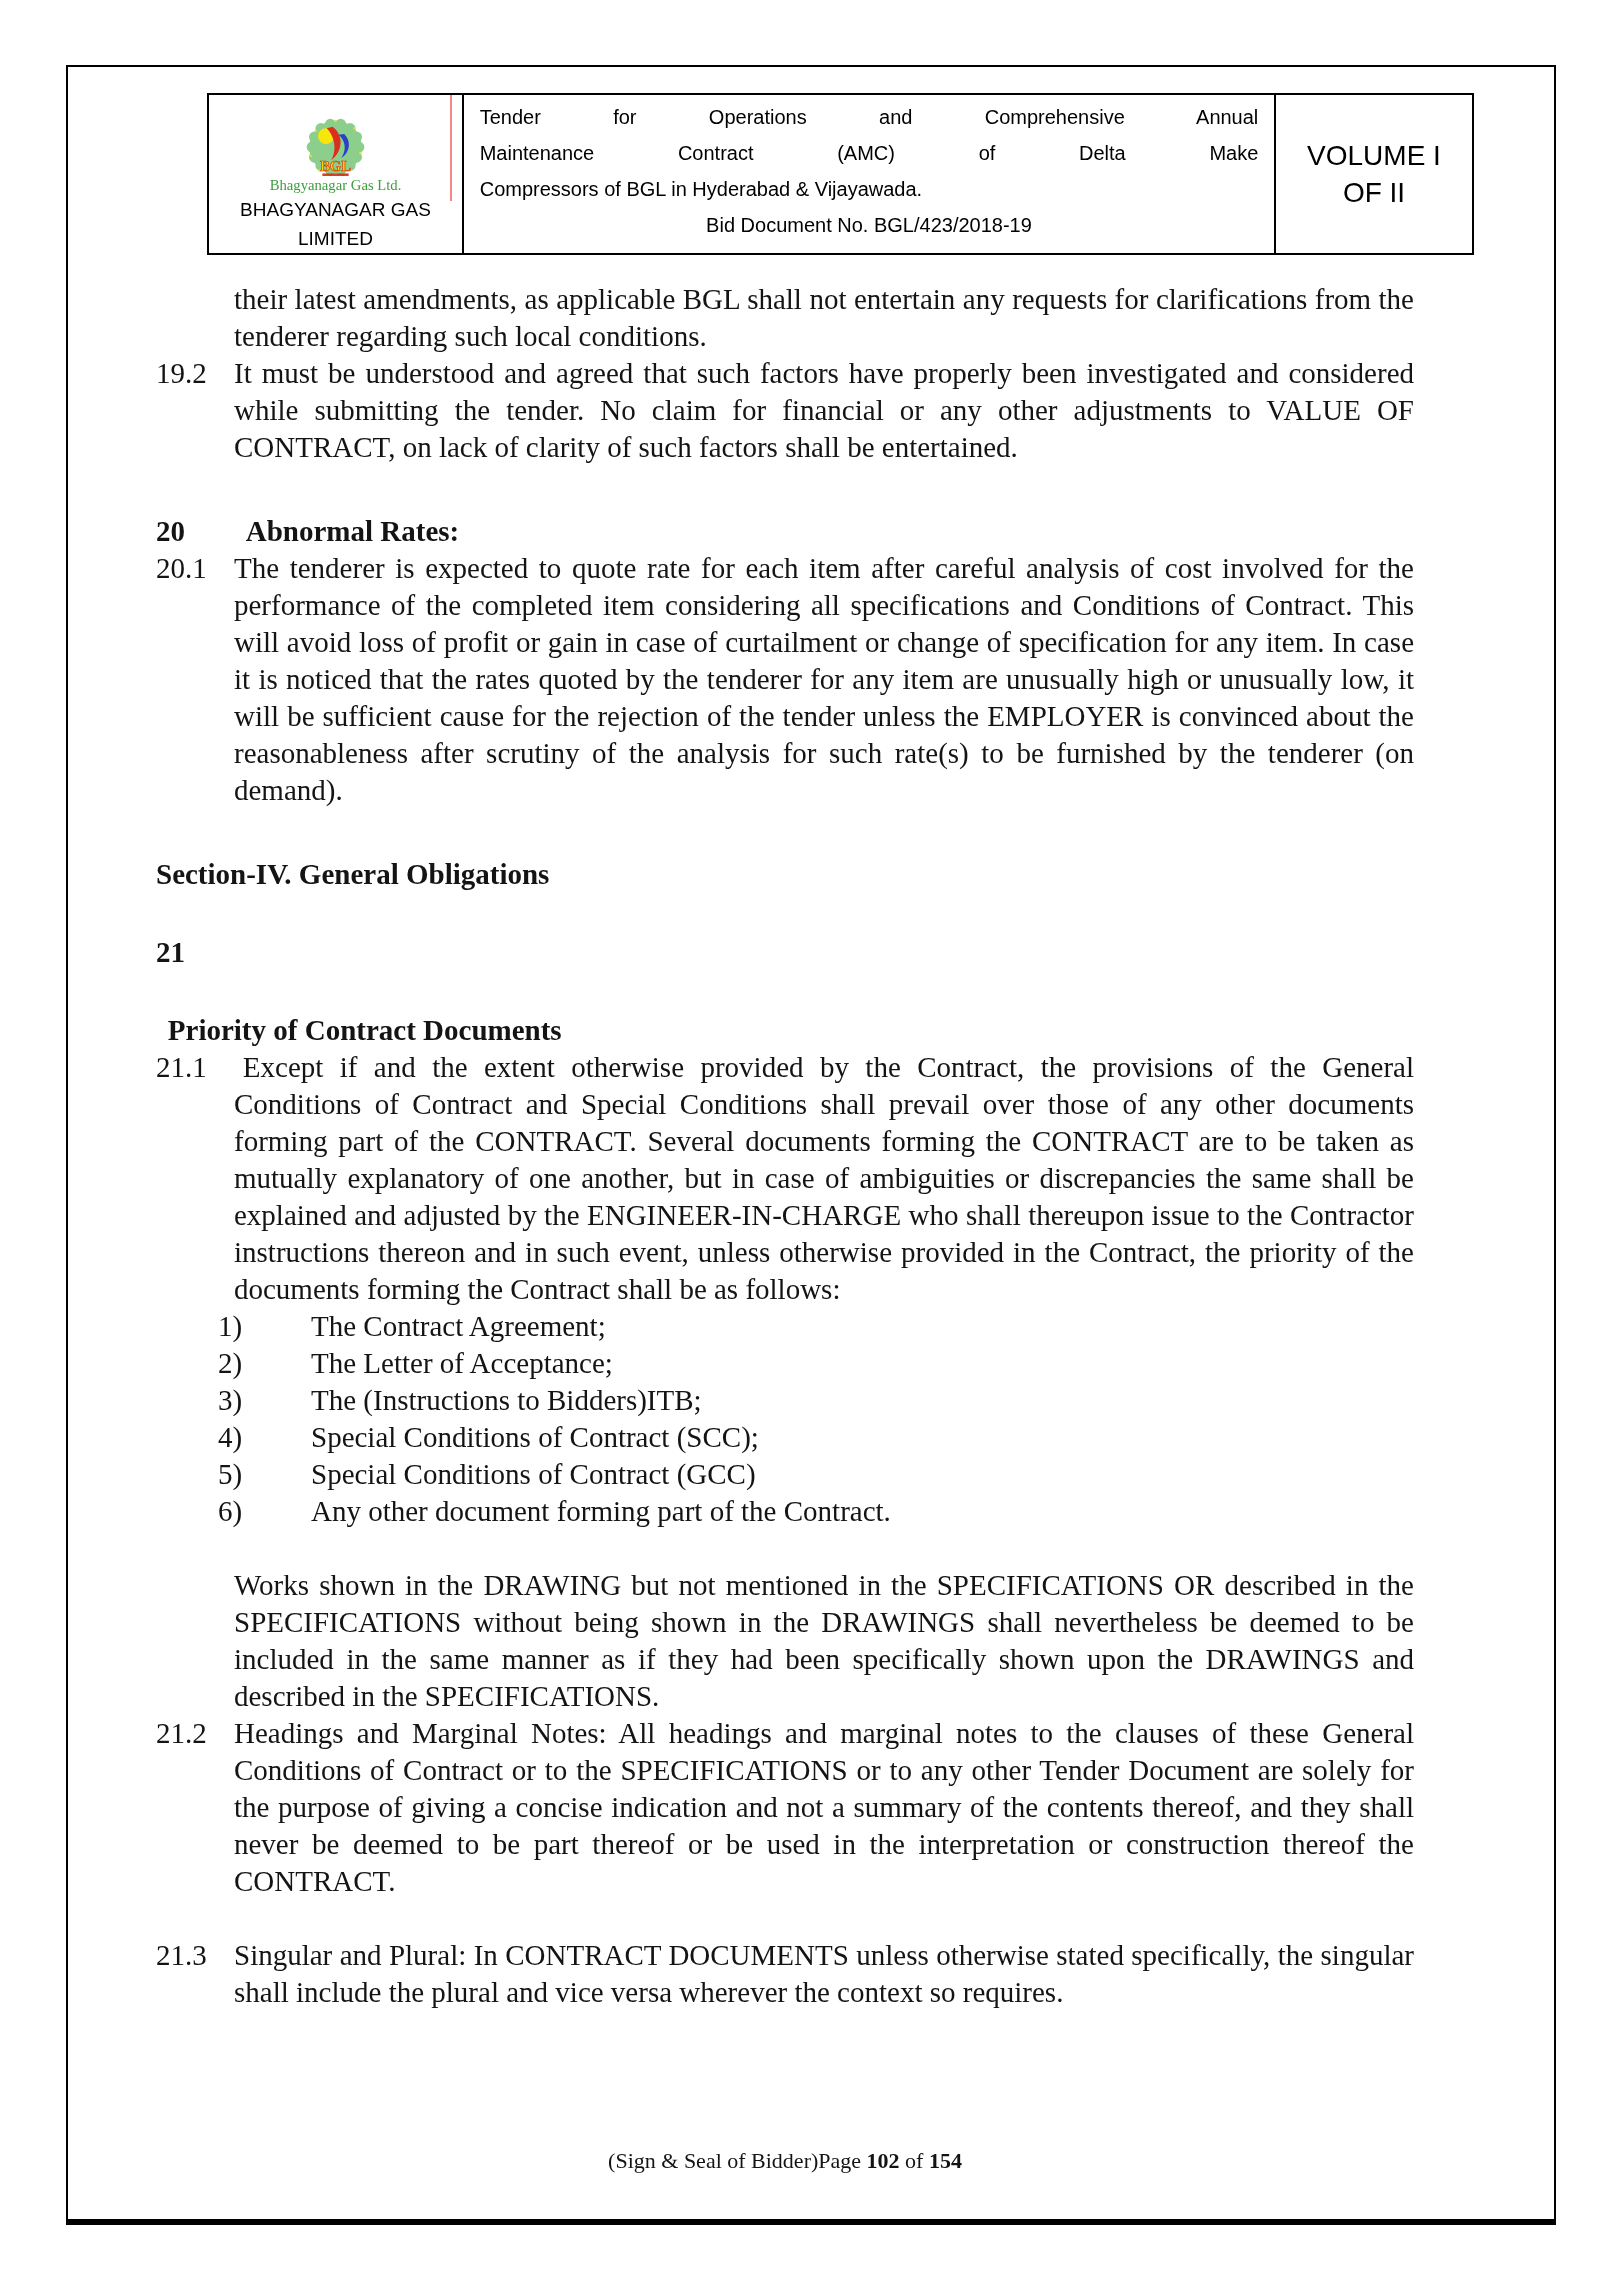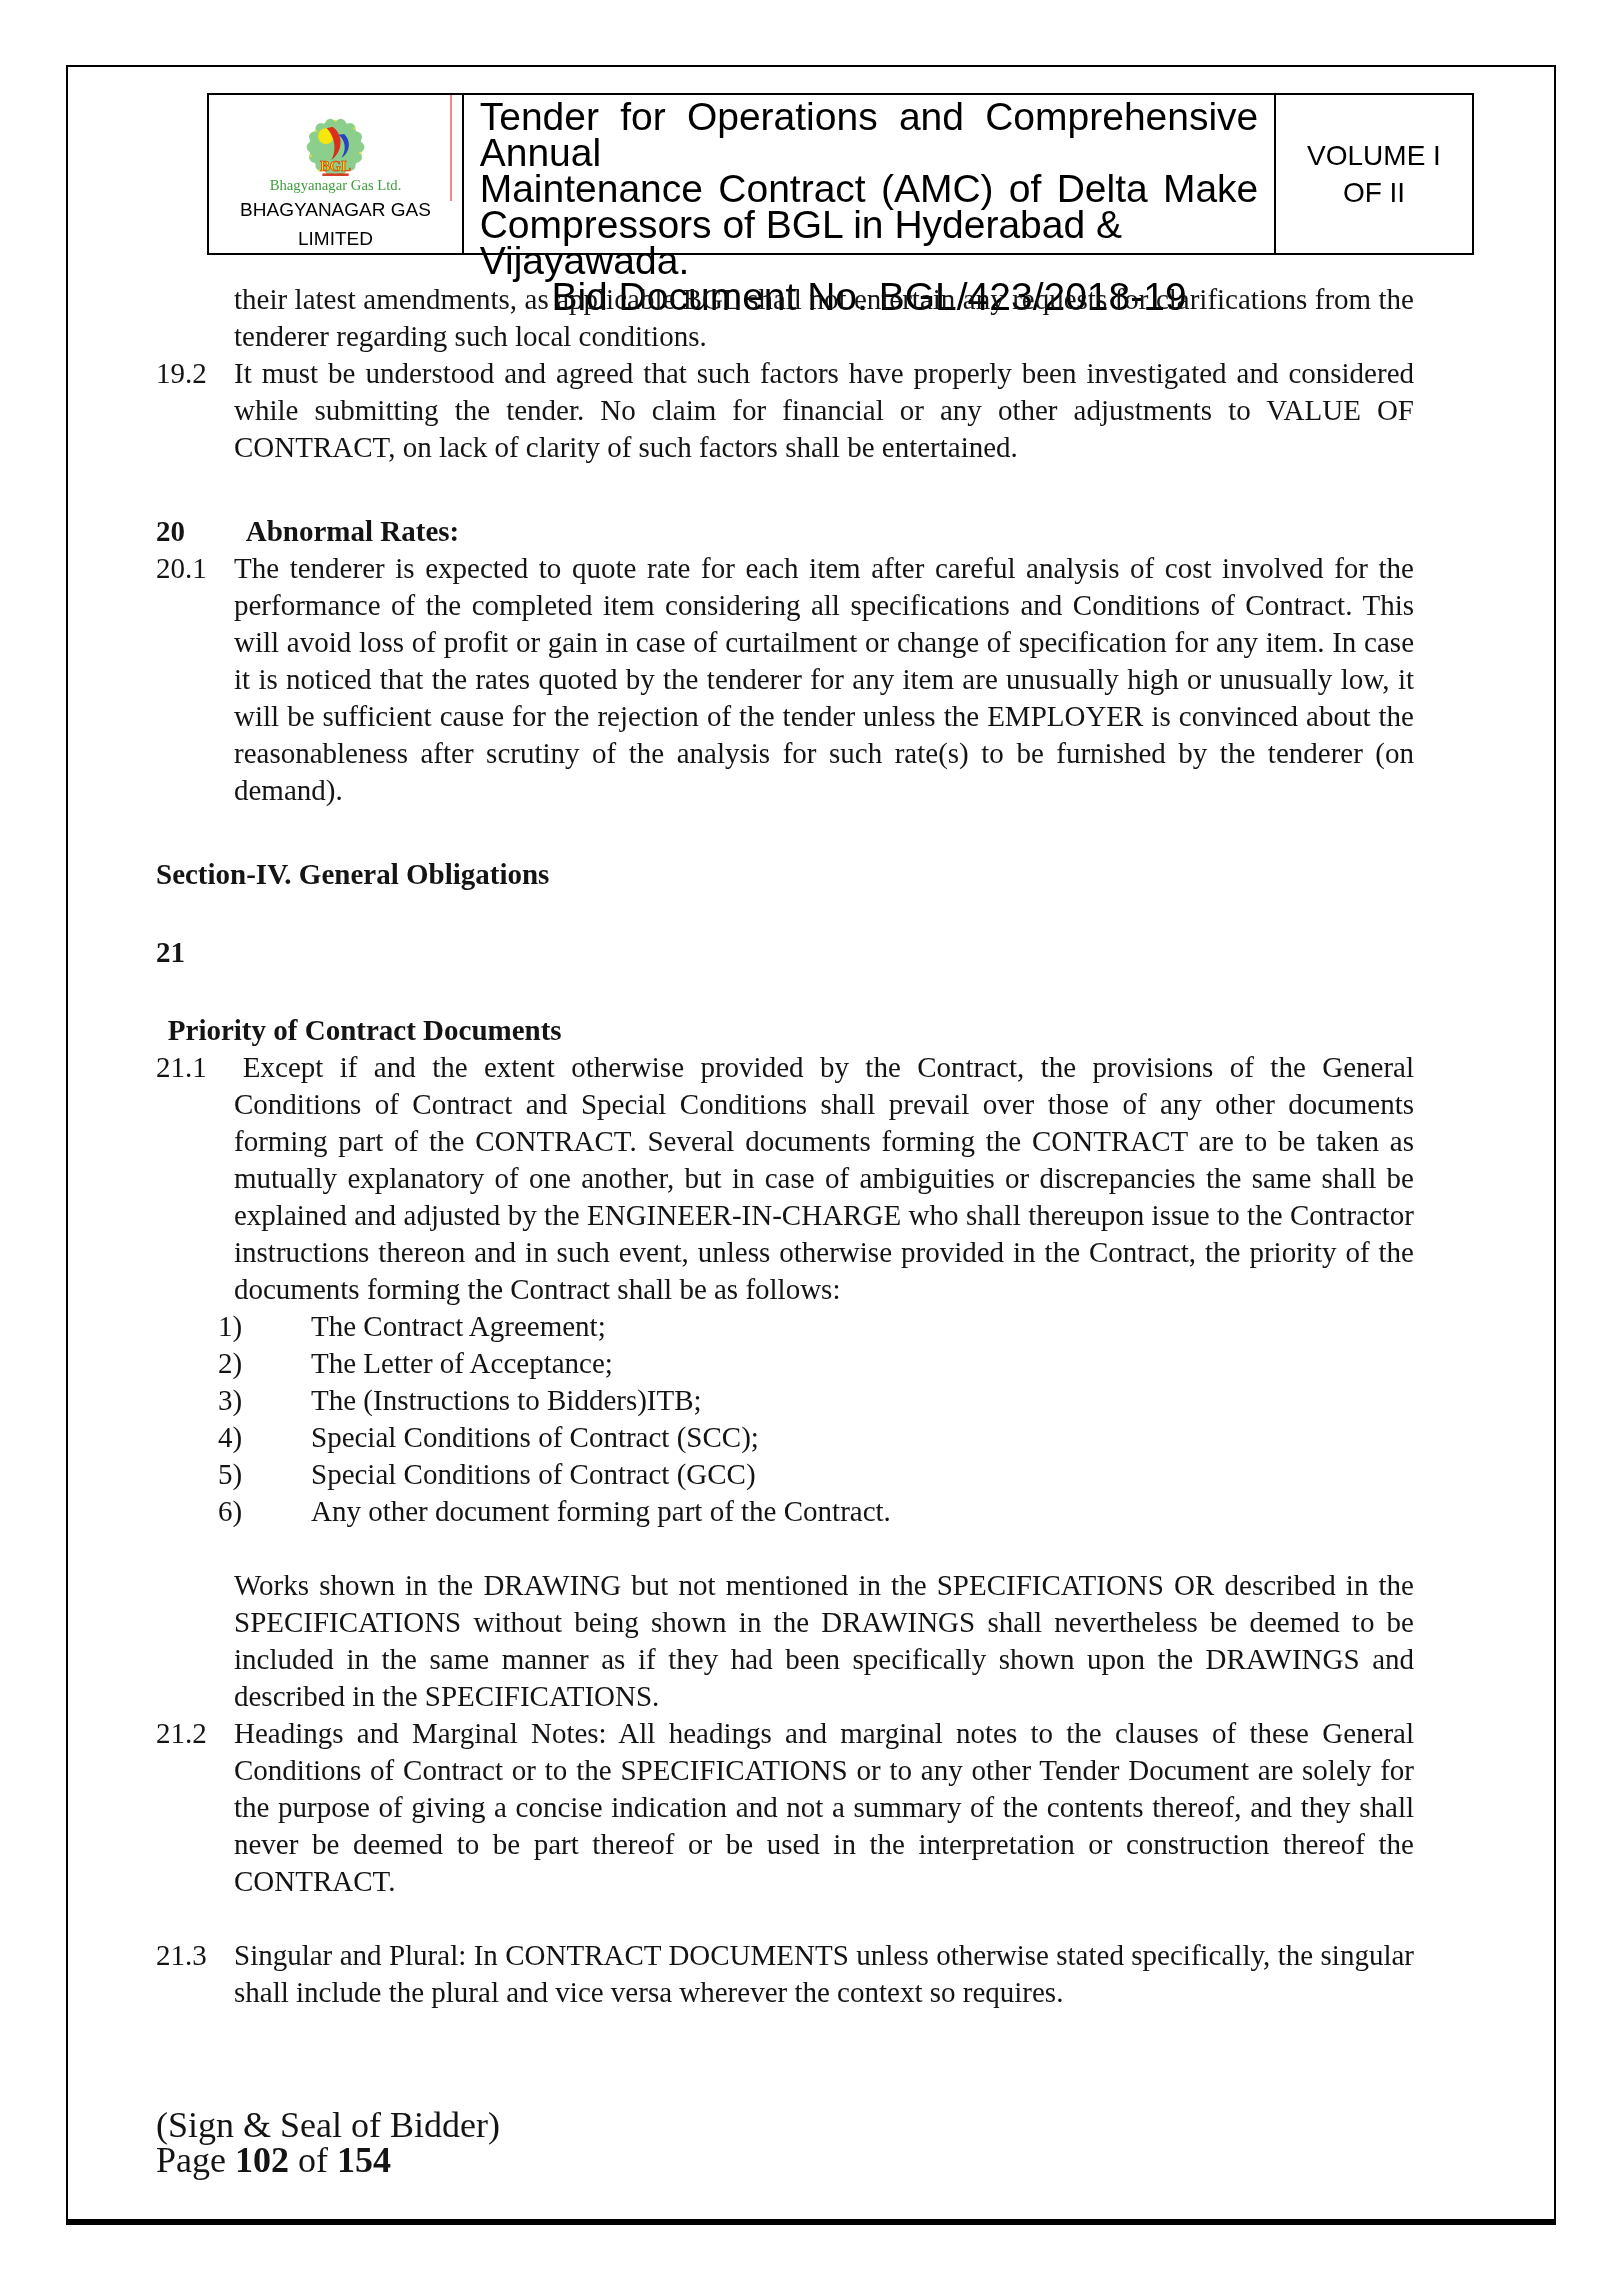--- a/index.html
+++ b/index.html
@@ -41,21 +41,21 @@
     font-family:"Liberation Serif", serif;
     font-size:14.7px;color:#3d9e3d;line-height:14.7px;margin-top:-3.9px;
   }
   .company-name{
     font-size:19px;line-height:29px;color:#000;
     text-align:center;margin-top:2px;letter-spacing:0px;
   }
   .cell-title{
     flex:1;border-left:2.9px solid #000;border-right:2.9px solid #000;
     padding:4.9px 15.7px 0 15.7px;
-    font-size:39px;line-height:36px;color:#000;
+    font-size:20px;line-height:36px;color:#000;
   }
   .t-just{text-align:justify;text-align-last:justify;}
   .t-left{text-align:left;}
   .t-center{text-align:center;}
   .cell-volume{
     width:196px;
     display:flex;flex-direction:column;justify-content:center;align-items:center;
     font-size:28px;line-height:37px;color:#000;
   }
   
@@ -75,22 +75,22 @@
   .mt-blank2{margin-top:41px;flex-direction:column;}
   .mt-line{margin-top:37px;}
   .section-heading{font-weight:bold;}
   .plist{margin-left:62px;}
   .plist-row{display:flex;}
   .plist-row .pnum{width:93px;flex:0 0 93px;}
   
   .footer{
     position:absolute;left:88px;bottom:41px;
     width:1258px;
-    display:flex;justify-content:flex-start;
-    font-size:36px;line-height:35px;flex-direction:column;
+    display:flex;justify-content:center;
+    font-size:22px;line-height:35px;
   }
   .b{font-weight:bold;}
   
   .logo-svg{width:147px;height:90px;display:block;}
 </style>
 </head>
 <body>
 
 <div class="page">
   <div class="frame">

